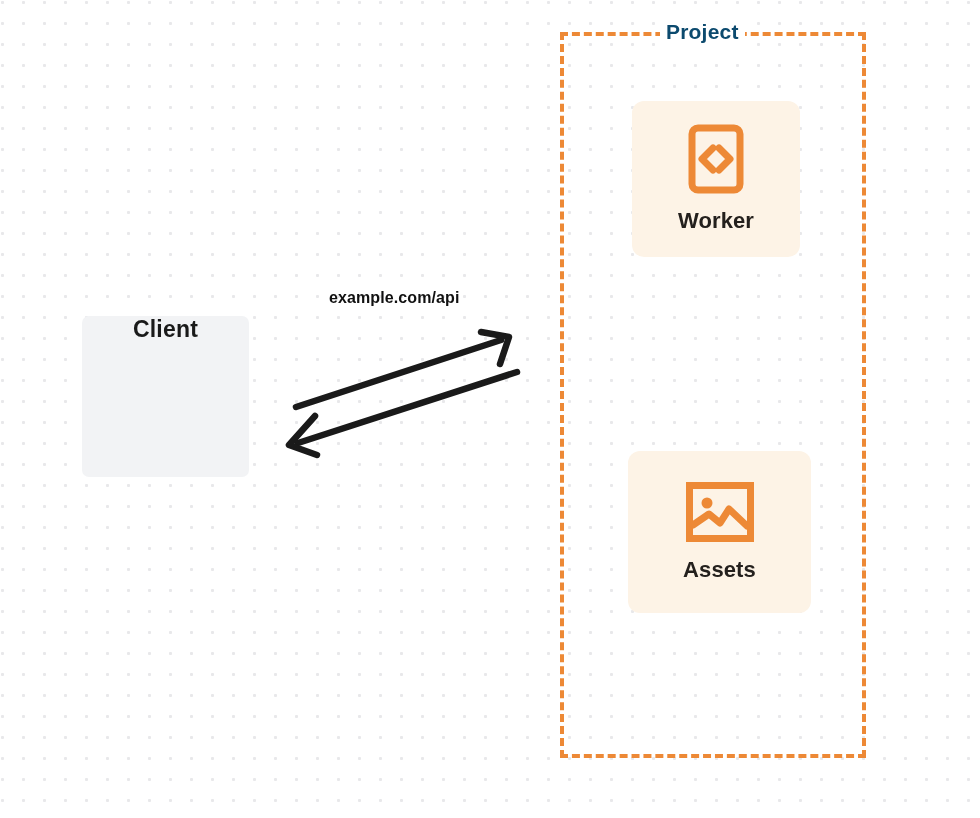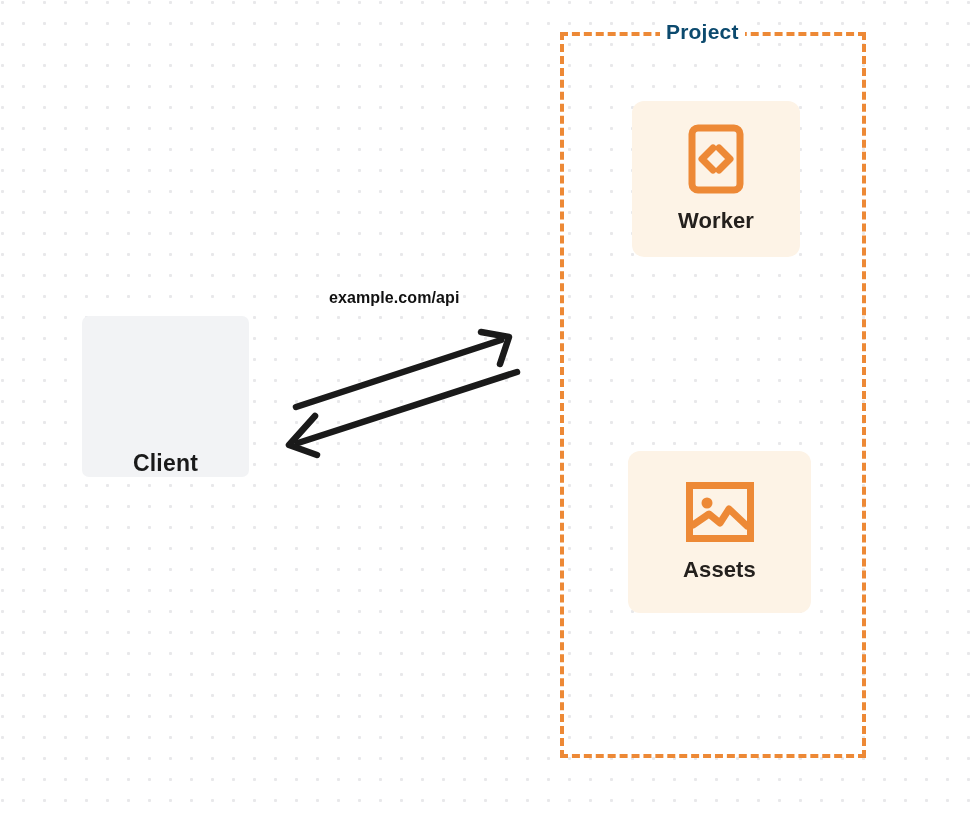--- a/index.html
+++ b/index.html
@@ -99,21 +99,21 @@
   
   #client-box {
     position: absolute;
     left: 82px;
     top: 316px;
     width: 167px;
     height: 161px;
     background-color: #F2F3F5;
     border-radius: 7px;
     display: flex;
-    align-items: flex-end;
+    align-items: flex-start;
     justify-content: center;
   }
   #client-label {
     color: #1A1A1A;
     font-size: 23px;
     font-weight: bold;
     letter-spacing: 0.2px;
   }
 
   

